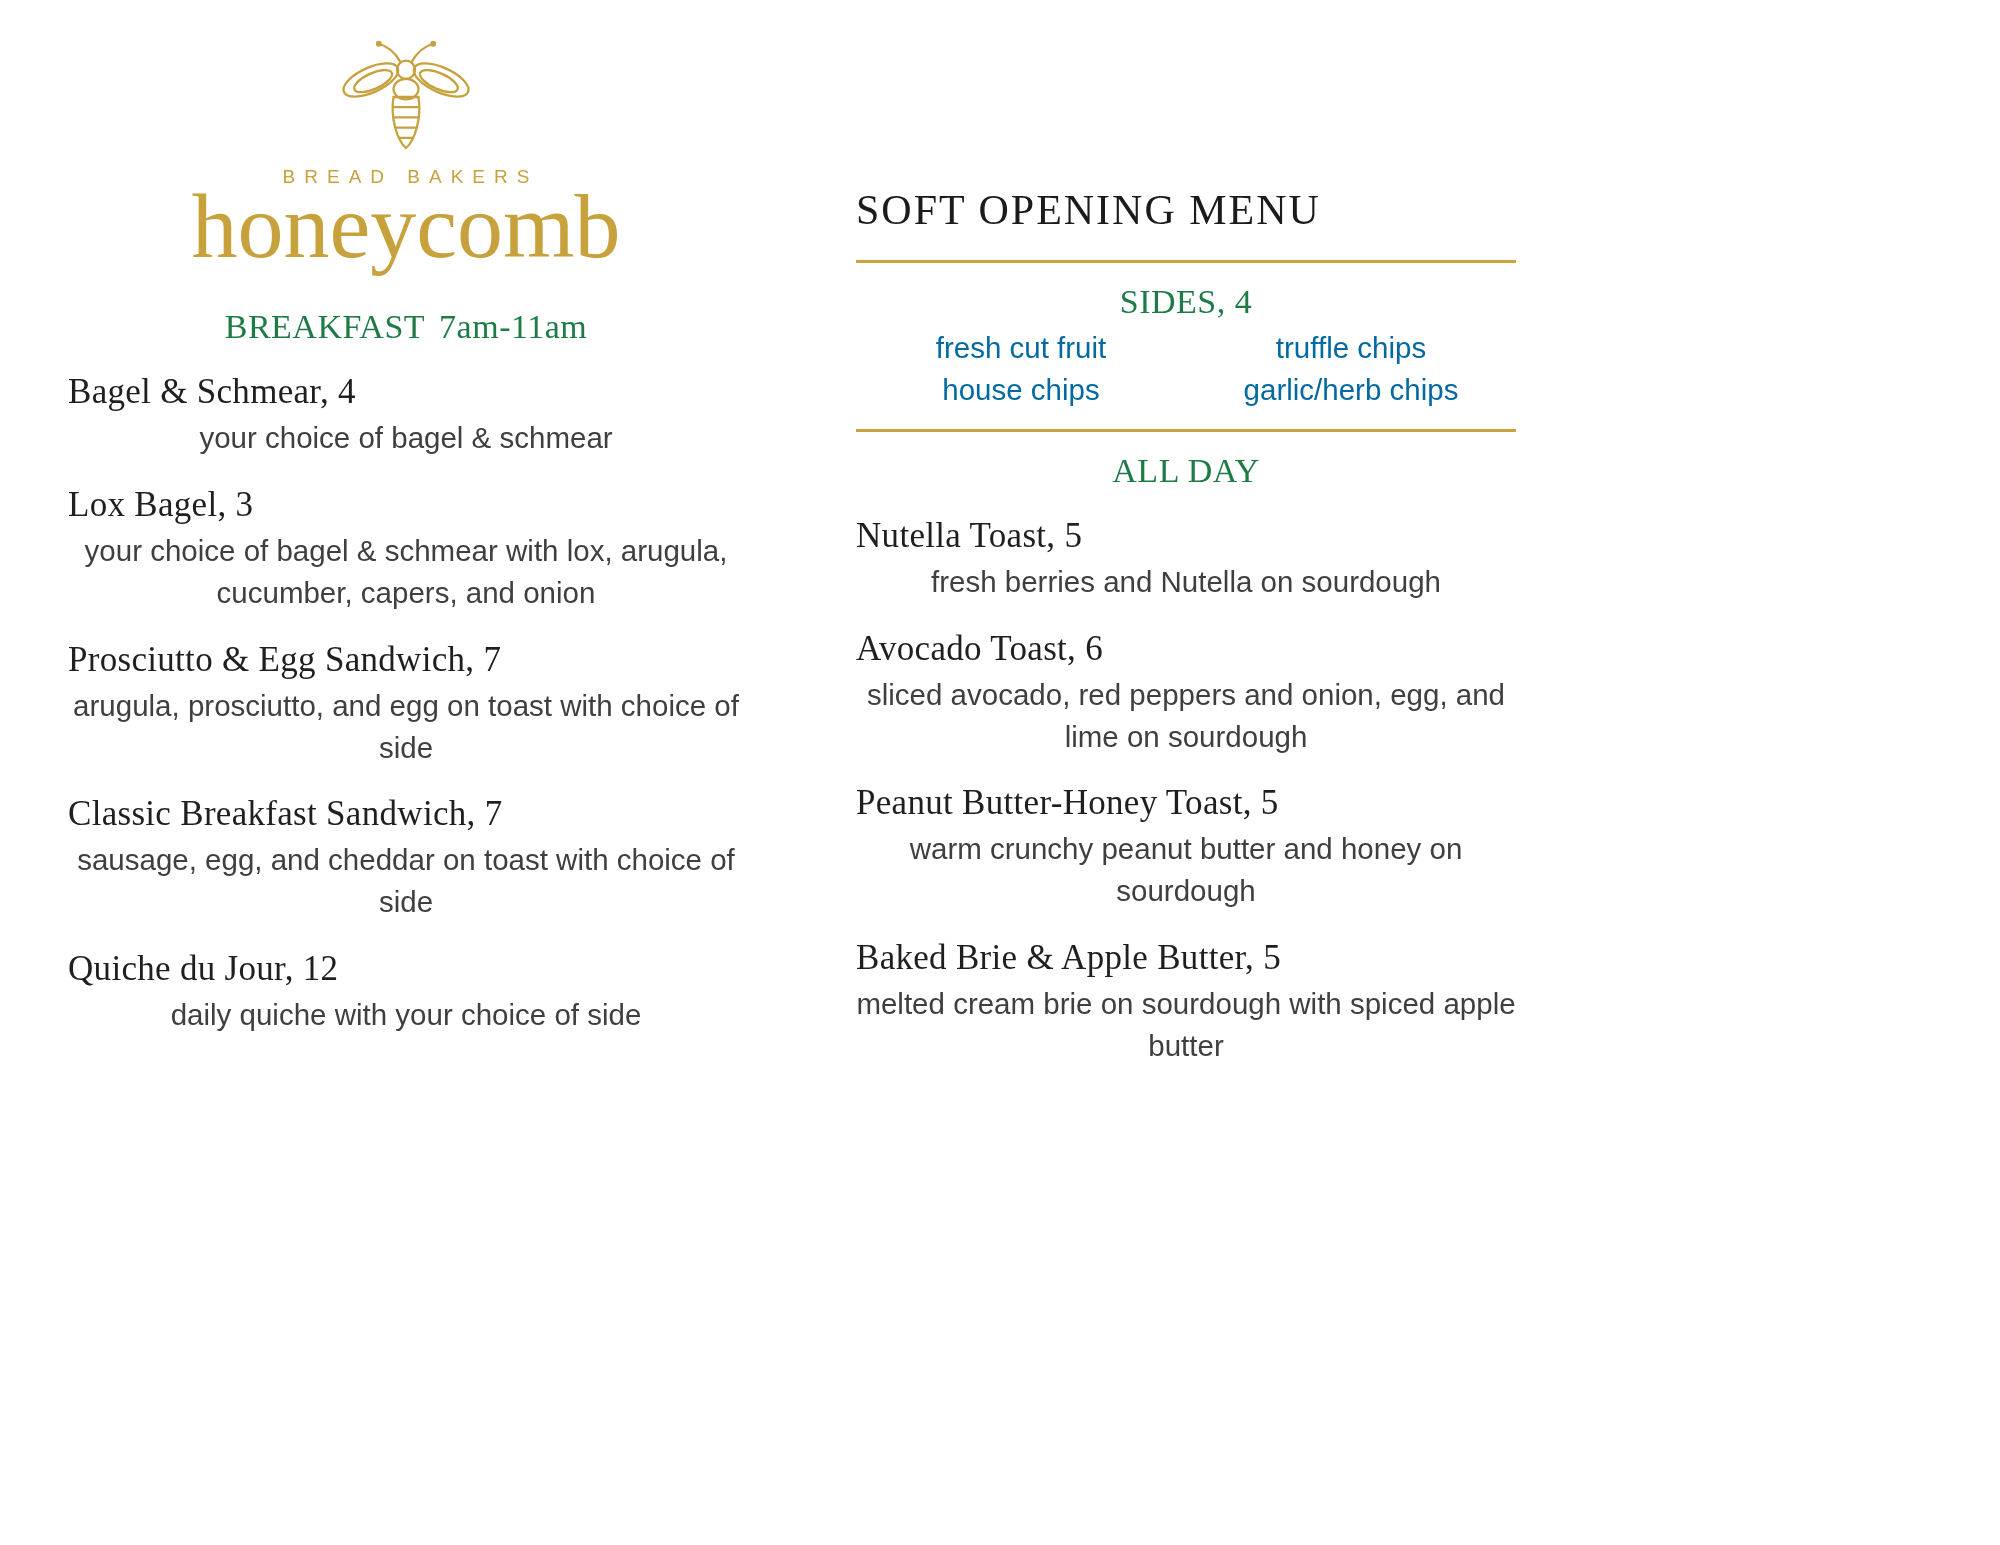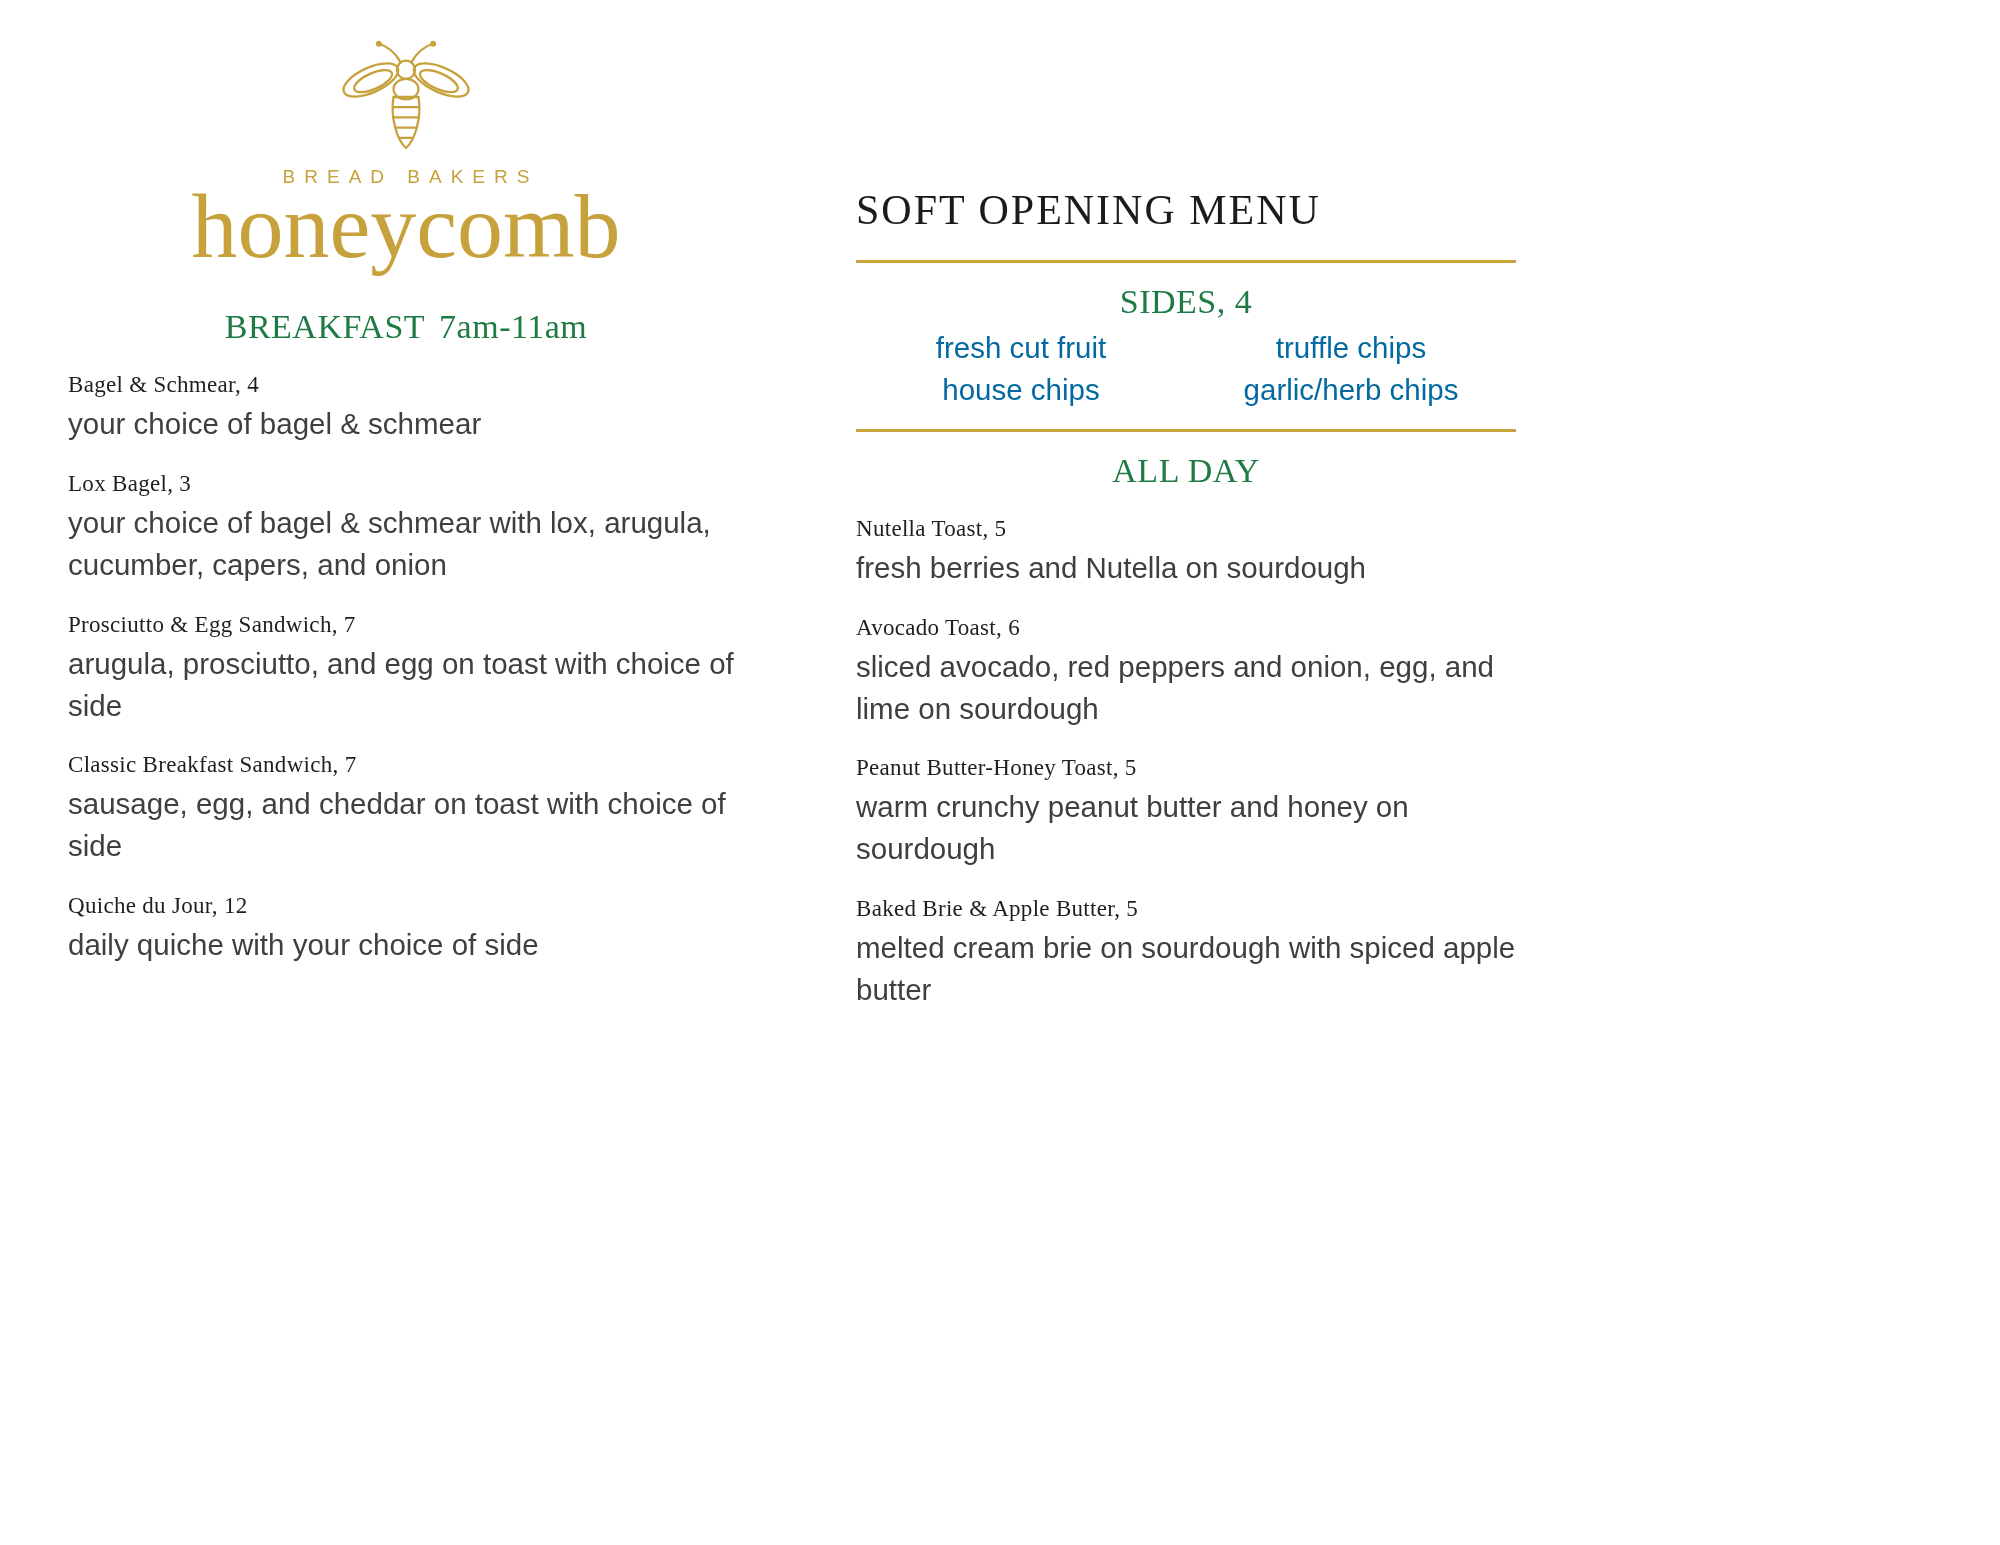--- a/index.html
+++ b/index.html
@@ -45,31 +45,32 @@
     color:#1e7b45;
     text-align:center;
     letter-spacing:0.5px;
   }
   .breakfast-head { margin-top:36px; }
   .breakfast-head .hours { margin-left:14px; }
 
   .menu-item { margin-top:26px; }
   .item-title {
     font-family:"Liberation Serif", serif;
-    font-size:23px;
+    font-size:35px;
     font-weight:500;
     color:#1f1f1f;
     margin-bottom:5px;
     letter-spacing:0.3px;
   }
   .item-desc {
     font-family:"Liberation Sans", sans-serif;
     font-size:29.5px;
     line-height:1.42;
     color:#3f3f3f;
+    text-align:center;
   }
 
   
   .col-right {
     position:absolute;
     left:856px; top:186px;
     width:660px;
   }
   .menu-title {
     font-family:"Liberation Serif", serif;

